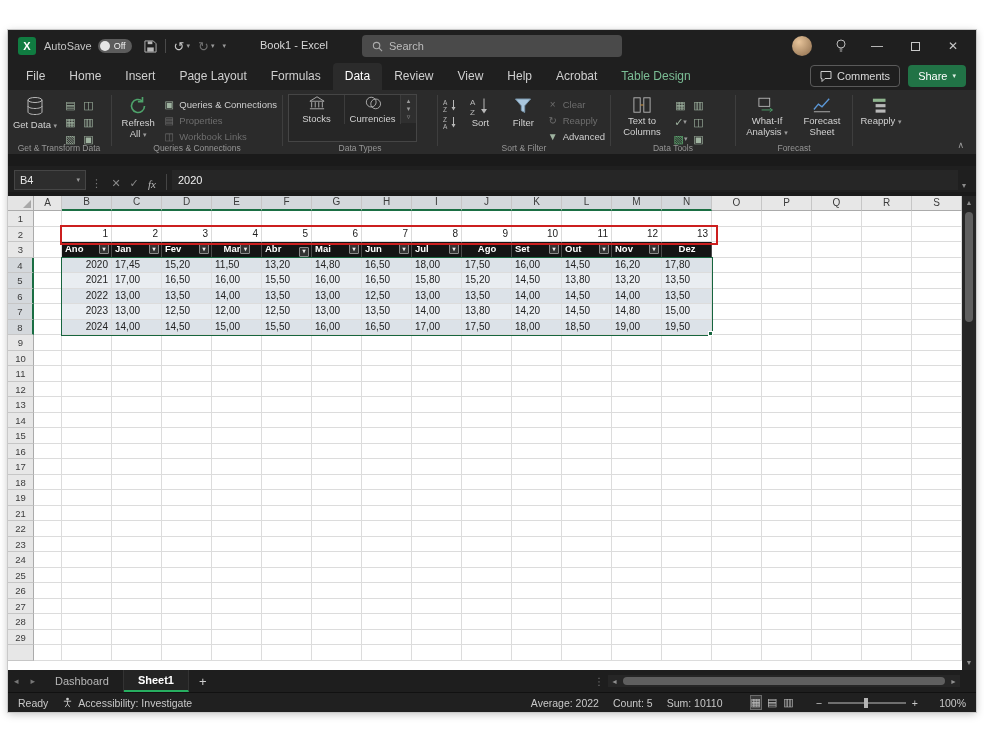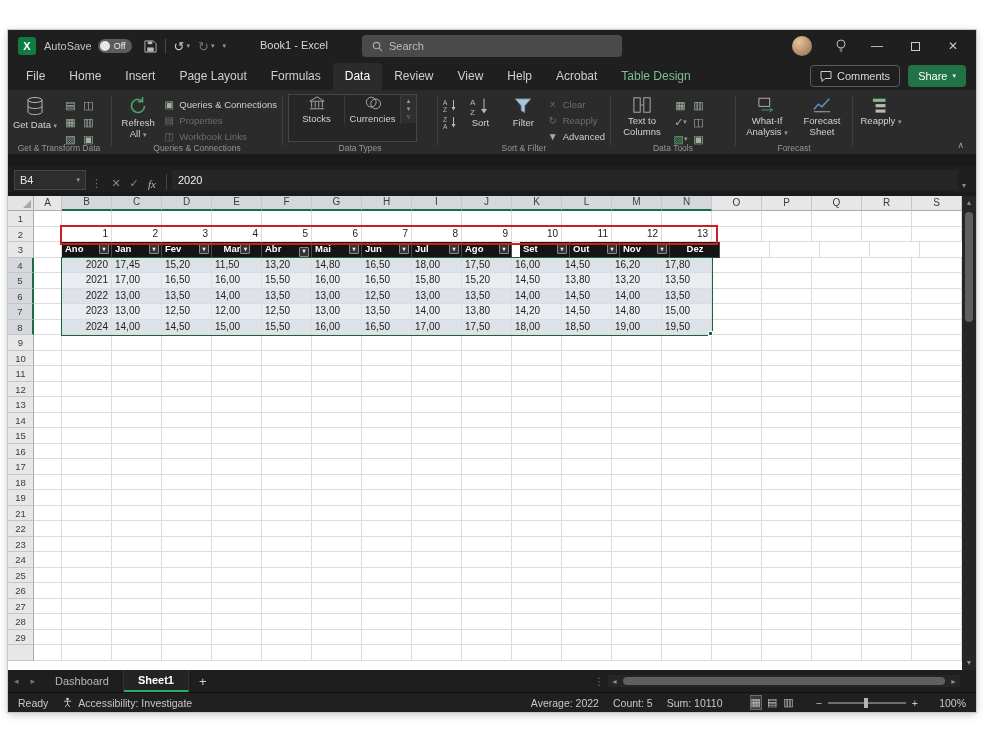--- a/index.html
+++ b/index.html
@@ -521,25 +521,25 @@
             <span class="th-filter">▾</span>
           </div>
           <div class="cell thead" style="background: rgb(20, 20, 20);">
             <span>Jun</span>
             <span class="th-filter">▾</span>
           </div>
           <div class="cell thead" style="background: rgb(20, 20, 20);">
             <span>Jul</span>
             <span class="th-filter">▾</span>
           </div>
+          <div class="cell thead" style="background: rgb(20, 20, 20); flex-direction: column;">
+            <span>Ago</span>
+            <span class="th-filter">▾</span>
+          </div>
           <div class="cell thead" style="background: rgb(20, 20, 20);">
-            <span>Ago</span>
-            <span class="th-filter">▾</span>
-          </div>
-          <div class="cell thead" style="background: rgb(20, 20, 20); margin-left: 8px;">
             <span>Set</span>
             <span class="th-filter">▾</span>
           </div>
           <div class="cell thead" style="background: rgb(20, 20, 20);">
             <span>Out</span>
             <span class="th-filter">▾</span>
           </div>
           <div class="cell thead" style="background: rgb(20, 20, 20);">
             <span>Nov</span>
             <span class="th-filter">▾</span>

